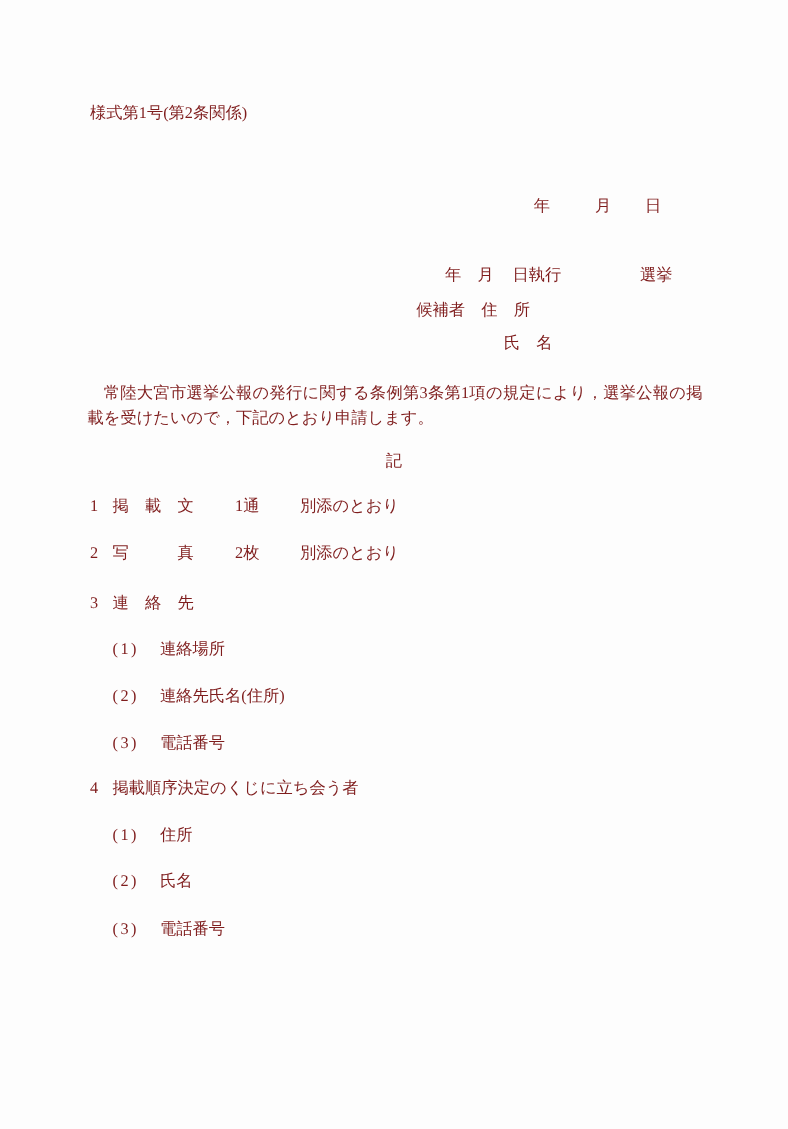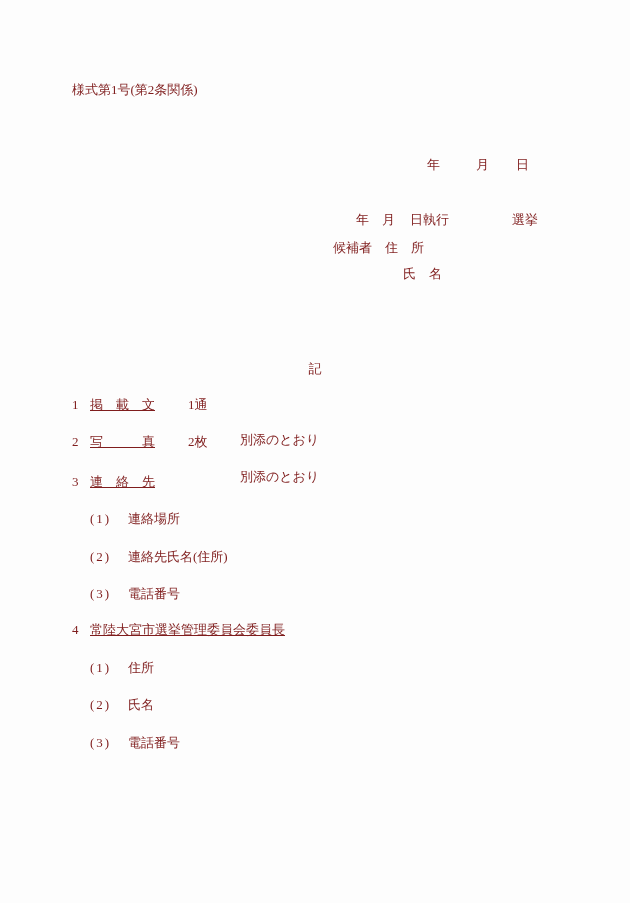--- a/index.html
+++ b/index.html
@@ -41,23 +41,23 @@
     left: 70px;
     top: 304px;
     width: 492px;
     line-height: 20px;
     text-indent: 1em;
     text-align: justify;
     white-space: normal;
   }
   
   .col-no   { left: 72px; }
-  .col-label{ left: 90px; text-decoration: underline; }
+  .col-label{ left: 90px; }
   .col-qty  { left: 188px; }
-  .col-note { left: 240px; margin-top: 35px; }
+  .col-note { left: 240px; }
   .col-subno   { left: 90px; }
   .col-sublabel{ left: 128px; }
 </style>
 </head>
 <body>
 
 <div class="page">
 
   <div class="line" style="left:72px; top:82px;">様式第1号(第2条関係)</div>
 
@@ -72,20 +72,21 @@
   <div class="row" style="top:212px;">
     <span style="left:356px;">年</span>
     <span style="left:382px;">月</span>
     <span style="left:410px;">日執行</span>
     <span style="left:512px;">選挙</span>
   </div>
 
   <div class="line" style="left:333px; top:240px;">候補者　住　所</div>
   <div class="line" style="left:383px; top:266px;margin-left:20px;">氏　名</div>
 
+  <div class="paragraph">常陸大宮市選挙公報の発行に関する条例第3条第1項の規定により，選挙公報の掲載を受けたいので，下記のとおり申請します。</div>
 
   <div class="line centered" style="top:361px;">記</div>
 
   <div class="row" style="top:397px;">
     <span class="col-no">1</span>
     <span class="col-label">掲　載　文</span>
     <span class="col-qty">1通</span>
     <span class="col-note">別添のとおり</span>
   </div>
 
@@ -108,21 +109,21 @@
     <span class="col-subno subno">(2)</span>
     <span class="col-sublabel">連絡先氏名(住所)</span>
   </div>
   <div class="row" style="top:586px;">
     <span class="col-subno subno">(3)</span>
     <span class="col-sublabel">電話番号</span>
   </div>
 
   <div class="row" style="top:622px;">
     <span class="col-no">4</span>
-    <span class="col-label">常陸大宮市選挙管理委員会委員長</span>
+    <span class="col-label">掲載順序決定のくじに立ち会う者</span>
   </div>
   <div class="row" style="top:660px;">
     <span class="col-subno subno">(1)</span>
     <span class="col-sublabel">住所</span>
   </div>
   <div class="row" style="top:697px;">
     <span class="col-subno subno">(2)</span>
     <span class="col-sublabel">氏名</span>
   </div>
   <div class="row" style="top:735px;">

